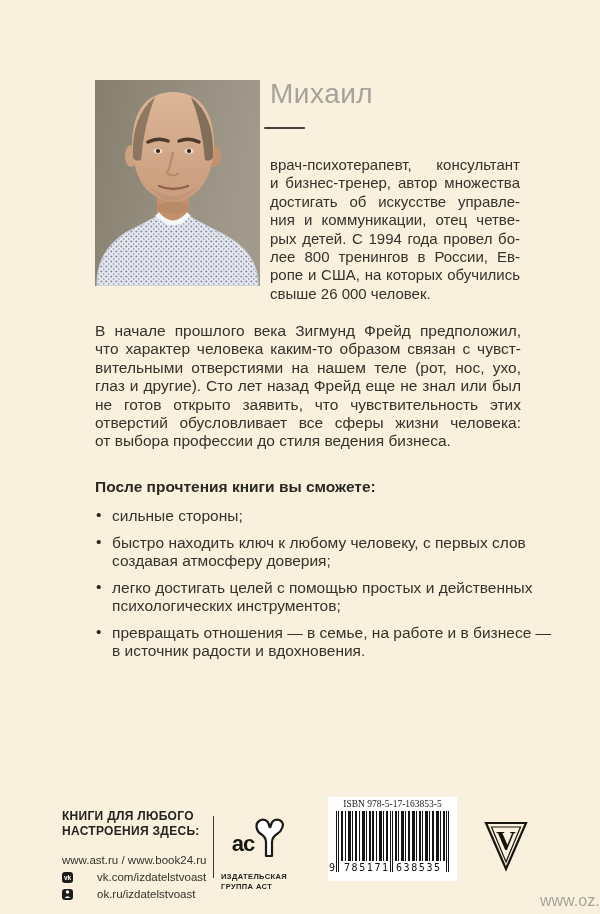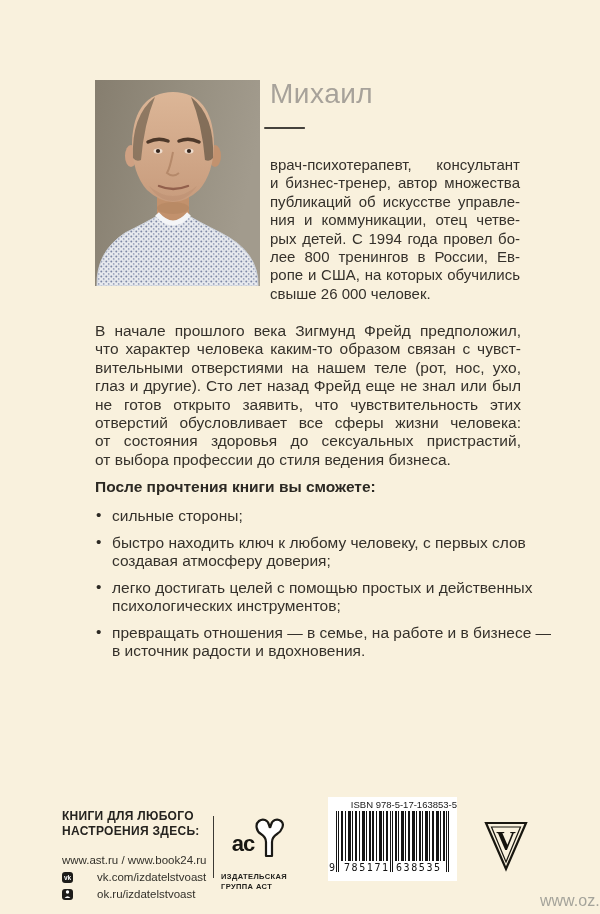--- a/index.html
+++ b/index.html
@@ -45,21 +45,21 @@
   .vk-glyph{font-size:6.5px;font-weight:700;line-height:11px;}
 
   .footer-divider{position:absolute;left:213px;top:816px;width:1px;height:62px;background:#3c3a34;}
 
   .ast{position:absolute;left:221px;top:816px;width:74px;text-align:left;}
   .ast-logo-row{display:flex;align-items:flex-end;justify-content:center;height:42px;}
   .ast-logo-text{font-size:22px;font-weight:800;letter-spacing:-1px;color:#181712;margin-bottom:1px;}
   .ast-group{margin-top:14px;font-size:7.5px;line-height:9.5px;font-weight:700;letter-spacing:.4px;color:#22211d;}
 
   .barcode-box{position:absolute;left:328px;top:797px;width:129px;height:84px;background:#ffffff;}
-  .isbn-text{position:absolute;top:2px;left:0;width:100%;text-align:right;font-size:9.5px;color:#191919;}
+  .isbn-text{position:absolute;top:2px;left:0;width:100%;text-align:center;font-size:9.5px;color:#191919;font-family:Liberation Serif, serif;}
   .bars{position:absolute;left:8px;top:14px;}
   .bc-digit{position:absolute;top:65px;font-family:"DejaVu Sans Mono",monospace;font-size:10px;color:#111;}
   .bc-lead{left:1px;}
   .bc-left{left:16px;letter-spacing:1.6px;}
   .bc-right{left:68px;letter-spacing:1.6px;}
 
   .vlogo{position:absolute;left:483px;top:820px;}
   .watermark{position:absolute;left:540px;top:892px;font-size:16px;color:#a5a49b;}
 </style>
 </head>
@@ -121,36 +121,35 @@
   <div class="name-block">
     <div class="first-name">Михаил</div>
     <div class="last-name-row">
       <span class="name-dash">—</span>
     </div>
   </div>
 
   <div class="bio">
     <div class="jline">врач-психотерапевт, консультант</div>
     <div class="jline">и бизнес-тренер, автор множества</div>
-    <div class="jline">публикаций об искусстве управле-</div>
+    <div class="jline">достигать об искусстве управле-</div>
     <div class="jline">ния и коммуникации, отец четве-</div>
     <div class="jline">рых детей. С 1994 года провел бо-</div>
     <div class="jline">лее 800 тренингов в России, Ев-</div>
     <div class="jline">ропе и США, на которых обучились</div>
     <div class="jline last">свыше 26 000 человек.</div>
   </div>
 
   <div class="desc">
     <div class="jline">В начале прошлого века Зигмунд Фрейд предположил,</div>
     <div class="jline">что характер человека каким-то образом связан с чувст-</div>
     <div class="jline">вительными отверстиями на нашем теле (рот, нос, ухо,</div>
     <div class="jline">глаз и другие). Сто лет назад Фрейд еще не знал или был</div>
     <div class="jline">не готов открыто заявить, что чувствительность этих</div>
     <div class="jline">отверстий обусловливает все сферы жизни человека:</div>
-    <div class="jline">от состояния здоровья до сексуальных пристрастий,</div>
     <div class="jline last">от выбора профессии до стиля ведения бизнеса.</div>
   </div>
 
   <div class="benefits-heading">После прочтения книги вы сможете:</div>
 
   <div class="bullets">
     <div class="bullet-item">
       <div>сильные стороны;</div>
     </div>
     <div class="bullet-item">

